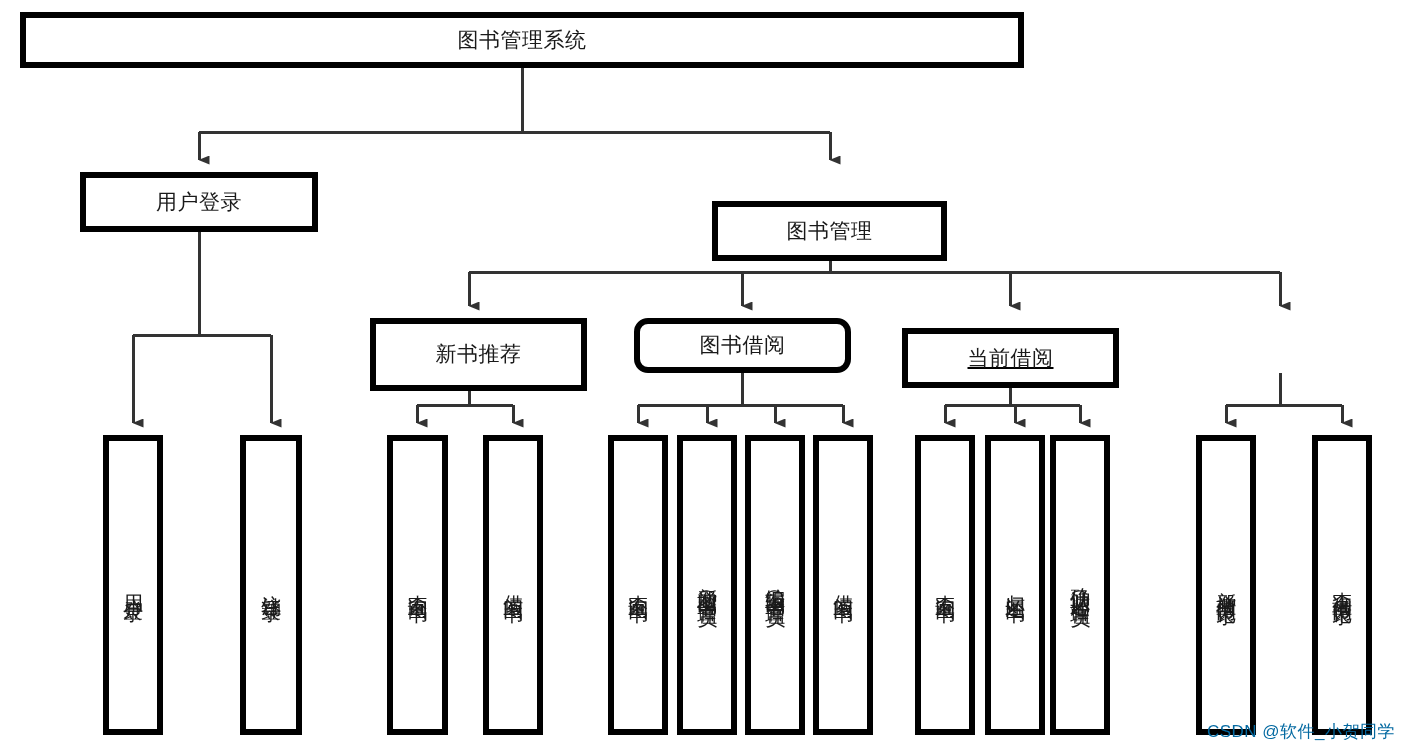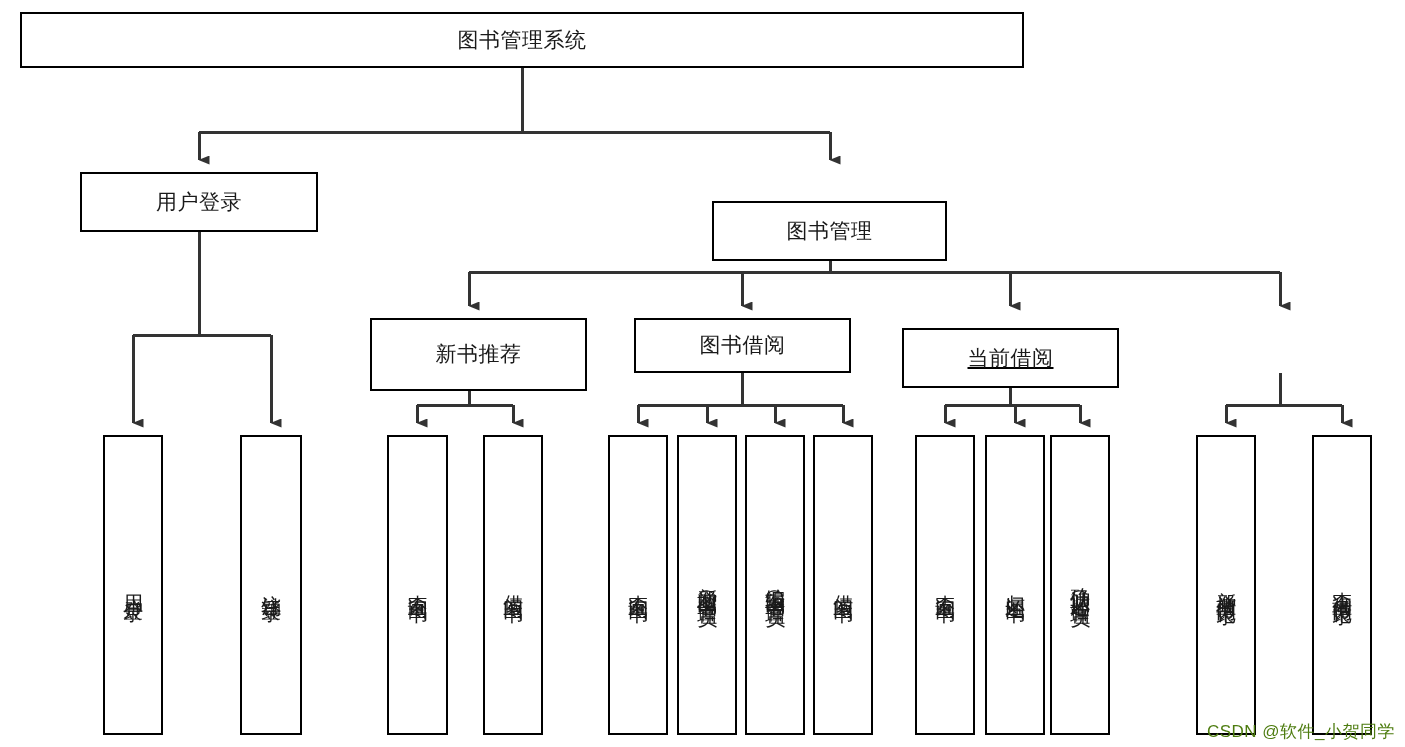--- a/index.html
+++ b/index.html
@@ -23,21 +23,21 @@
   svg#diagram-svg {
     position: absolute;
     left: 0;
     top: 0;
     width: 1405px;
     height: 747px;
   }
   .node-box {
     position: absolute;
     box-sizing: border-box;
-    border: 2px solid #000000;
+    border: 6px solid #000000;
     background: #ffffff;
     display: flex;
     align-items: center;
     justify-content: center;
     overflow: hidden;
   }
   .node-label {
     color: #1a1a1a;
     font-size: 21px;
     line-height: 1.18;
@@ -50,21 +50,21 @@
     text-orientation: upright;
     letter-spacing: 3px;
     font-size: 20px;
     white-space: nowrap;
   }
   .watermark {
     position: absolute;
     right: 10px;
     bottom: 4px;
     font-size: 17px;
-    color: #4d7c0f;
+    color: #0369a1;
     white-space: nowrap;
     letter-spacing: 0.5px;
     font-family: "Liberation Sans", "DejaVu Sans", sans-serif;
   }
 </style>
 </head>
 <body>
 
 <div id="diagram-root">
 
@@ -131,21 +131,21 @@
   <div class="node-box" style="left:80px; top:172px; width:238px; height:60px;">
     <span class="node-label">用户登录</span>
   </div>
   <div class="node-box" style="left:712px; top:172px; width:235px; height:60px;margin-top:29px;">
     <span class="node-label">图书管理</span>
   </div>
 
   <div class="node-box" style="left:370px; top:318px; width:217px; height:73px;">
     <span class="node-label">新书推荐</span>
   </div>
-  <div class="node-box" style="left:634px; top:318px; width:217px; height:55px;">
+  <div class="node-box" style="left:634px; top:318px; width:217px; height:55px;border-radius:14px;">
     <span class="node-label">图书借阅</span>
   </div>
   <div class="node-box" style="left:902px; top:328px; width:217px; height:60px;text-decoration:underline;">
     <span class="node-label">当前借阅</span>
   </div>
 
   <div class="node-box vertical" style="left:103px; top:435px; width:60px; height:300px;">
     <span class="node-label">用户登录</span>
   </div>
   <div class="node-box vertical" style="left:240px; top:435px; width:62px; height:300px;">

